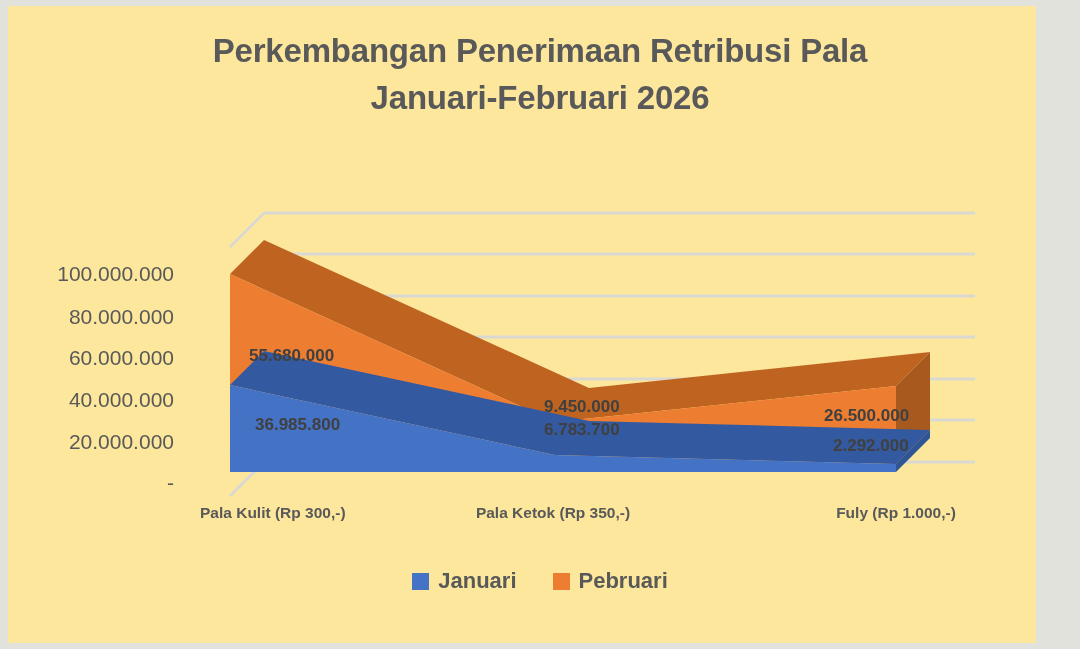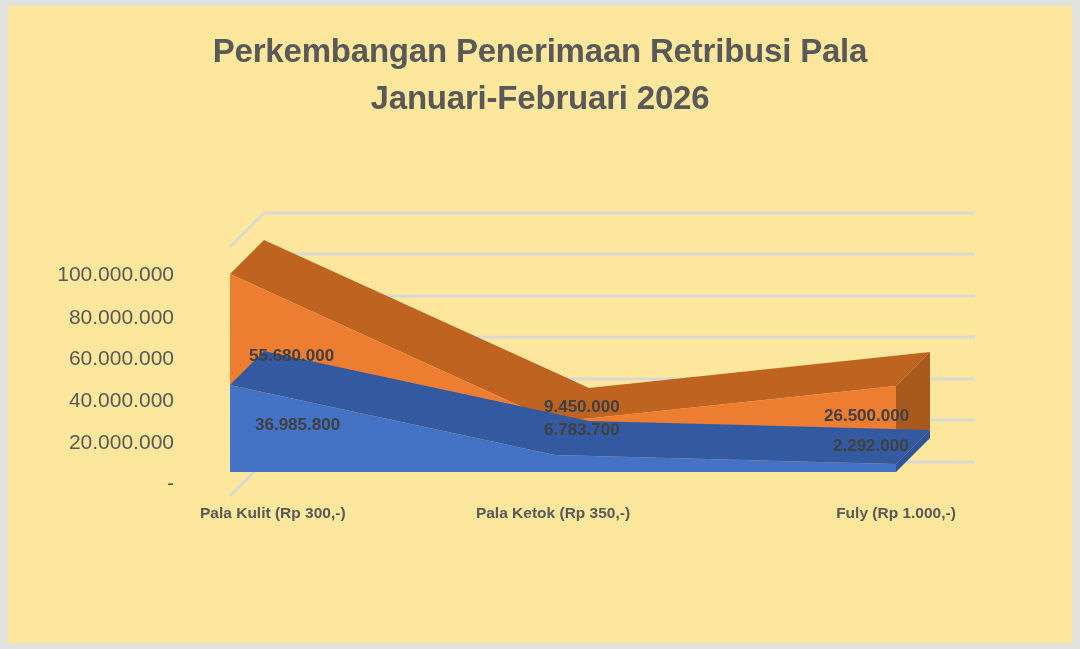--- a/index.html
+++ b/index.html
@@ -23,21 +23,20 @@
   }
 
   
   #chart-plate {
     position: absolute;
     left: 8px;
     top: 6px;
     width: 1028px;
     height: 637px;
     background: #fce79c;
-    padding-left: 36px;
   }
 
   #chart-title {
     position: absolute;
     left: 0;
     top: 22px;
     width: 1064px;
     text-align: center;
     font-size: 33px;
     font-weight: bold;
@@ -157,15 +156,25 @@
       <g>
         <text class="data-label" x="241" y="355">55.680.000</text>
         <text class="data-label" x="247" y="424">36.985.800</text>
         <text class="data-label" x="536" y="406">9.450.000</text>
         <text class="data-label" x="536" y="429">6.783.700</text>
         <text class="data-label" x="816" y="415">26.500.000</text>
         <text class="data-label" x="825" y="445">2.292.000</text>
       </g>
     </svg>
 
+    <div id="legend">
+      <div class="legend-item">
+        <span class="legend-swatch" style="background:#4472c4"></span>
+        <span class="legend-text">Januari</span>
+      </div>
+      <div class="legend-item">
+        <span class="legend-swatch" style="background:#ed7d31"></span>
+        <span class="legend-text">Pebruari</span>
+      </div>
+    </div>
 
   </div>
 </div>
 
 </body></html>

